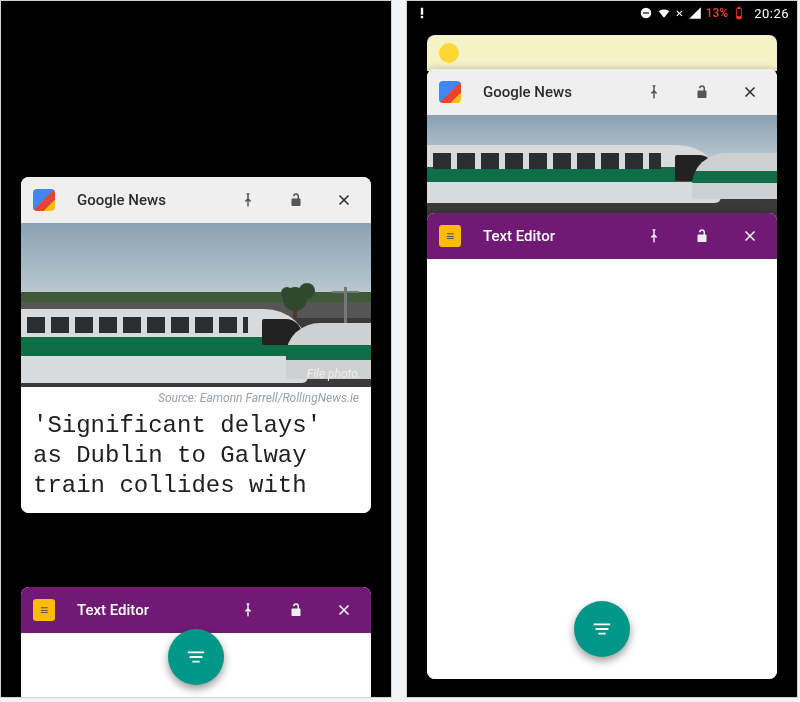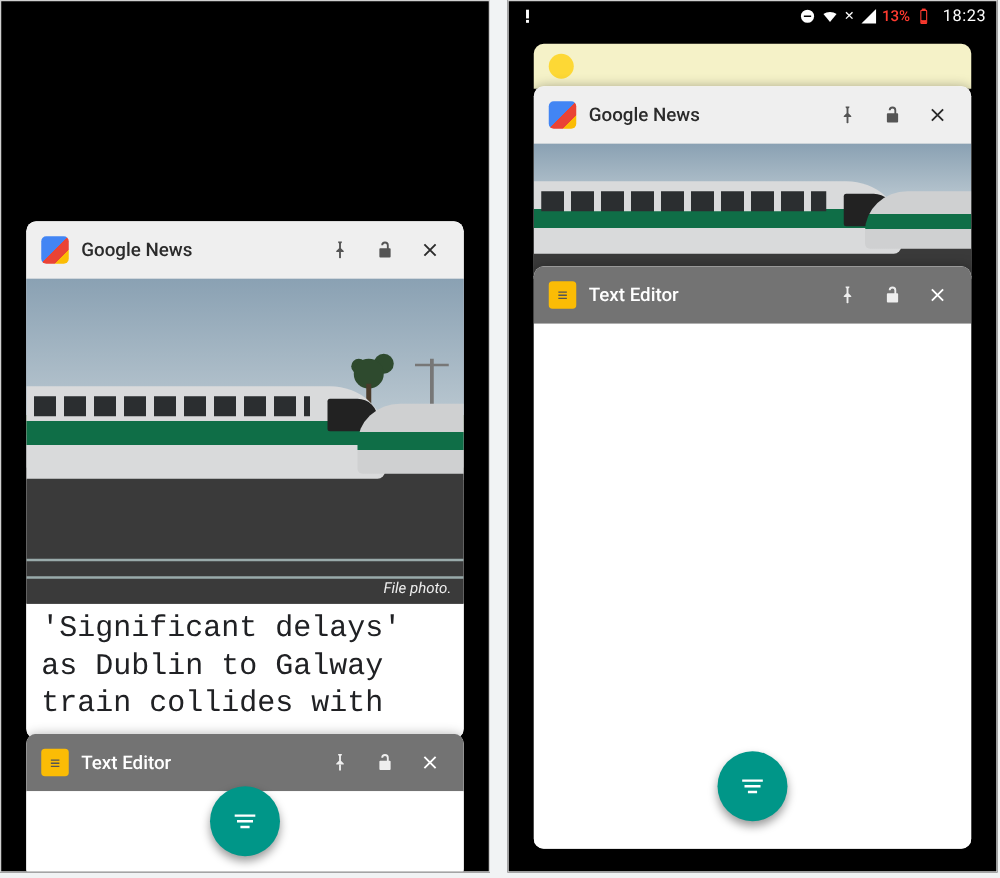--- a/index.html
+++ b/index.html
@@ -47,45 +47,45 @@
     border-radius: 8px;
     box-shadow: 0 2px 10px rgba(0,0,0,.4);
     overflow: hidden;
     background: #fff;
   }
   .card-hdr {
     height: 46px;
     display: flex;
     align-items: center;
     padding: 0 12px;
-    gap: 6px;
+    gap: 18px;
   }
   .hdr-light { background: #efefef; color:#2b2b2b; }
-  .hdr-dark  { background: #737373; color:#fff; }
+  .hdr-dark  { background: #701a75; color:#fff; }
   .card-hdr .title { font-weight: 500; font-size: 15px; margin-left: 4px; }
   .card-hdr .spacer { flex: 1; }
   .card-hdr .act { width: 30px; display:flex; justify-content:center; cursor:pointer; }
   .card-hdr svg { width: 18px; height: 18px; }
   .hdr-light svg { fill: #555; }
   .hdr-dark svg  { fill: #eee; }
   .icon-news {
     width:22px;height:22px;border-radius:4px;
     background: linear-gradient(135deg,#4285f4 0 50%,#ea4335 0 75%,#fbbc05 0);
     display:flex;align-items:center;justify-content:center;color:#fff;font-size:10px;font-weight:bold;
   }
   .icon-text {
     width:22px;height:22px;border-radius:3px;background:#fbbc05;
     display:flex;align-items:center;justify-content:center;
   }
   .icon-text::after{content:"≡"; color:#555; font-size:14px;}
 
   
   .news-body { background:#fff; }
   .train-img {
-    height: 260px;
+    height: 164px;
     position: relative;
     background: linear-gradient(#6d8296 0 42%, #3f5a38 42% 48%, #555 48% 58%, #666 58% 62%, #333 62% 100%);
     overflow:hidden;
   }
   .sky{position:absolute;inset:0 0 58% 0;background:linear-gradient(#8aa1b3,#b9c7d0);}
   .ground{position:absolute;inset:58% 0 0 0;background:#3a3a3a;}
   .rail{position:absolute;left:0;right:0;height:2px;background:#9aa;bottom:34px;}
   .rail.r2{bottom:20px;}
   .train{
     position:absolute;left:0;top:86px;width:82%;height:74px;
@@ -189,20 +189,21 @@
         <div class="sky"></div>
           <div class="ground"></div>
         <div class="rail"></div>
           <div class="rail r2"></div>
         <div class="tree"></div>
           <div class="pole"></div>
         <div class="train"></div>
           <div class="train2"></div>
         <div class="caption">File photo.</div>
       </div>
+      <div class="source">Source: Eamonn Farrell/RollingNews.ie</div>
       <div class="headline">'Significant delays' as Dublin to Galway train collides with</div>
     </div>
   </div>
 
   <div class="card" style="top:586px;">
     <div class="card-hdr hdr-dark">
       <span class="icon-text"></span>
       <span class="title">Text Editor</span>
       <span class="spacer"></span>
       <span class="act">
@@ -254,21 +255,21 @@
         <svg>
           <use href="#i-cell"></use>
         </svg>
       </span>
     <span class="batt">13%</span>
     <span style="color:#ff3b30">
         <svg style="fill:#ff3b30;stroke:#ff3b30">
           <use href="#i-batt"></use>
         </svg>
       </span>
-    <span class="clock">18:23</span>
+    <span class="clock">20:26</span>
   </div>
 
   <div class="peek1">
     <span class="dot"></span>
   </div>
 
   <div class="card" style="top:68px;border-radius:8px 8px 0 0;">
     <div class="card-hdr hdr-light">
       <span class="icon-news"></span>
       <span class="title">Google News</span>

